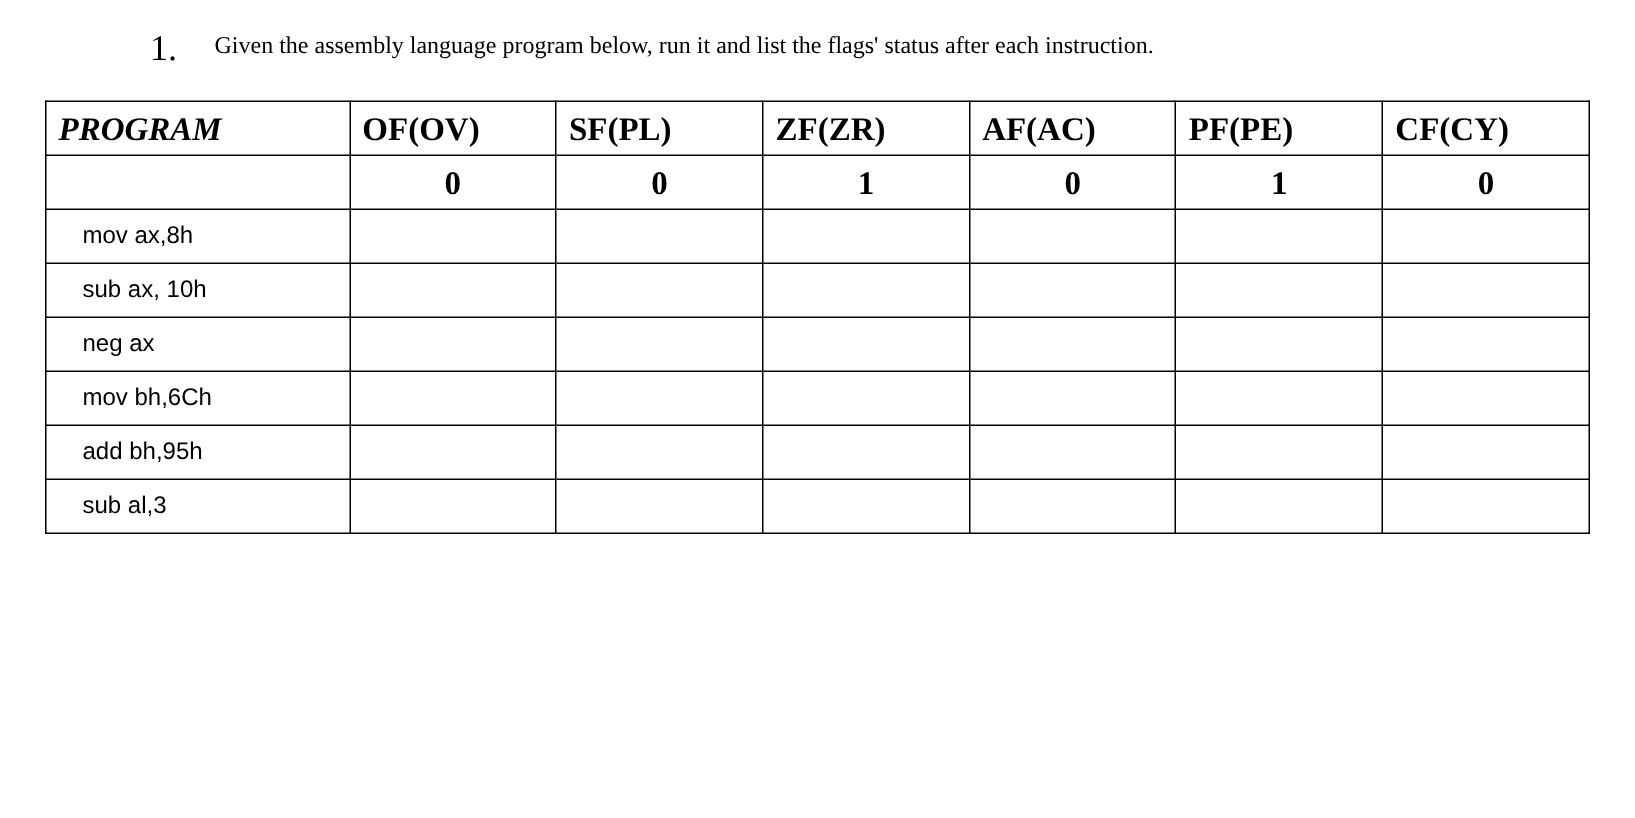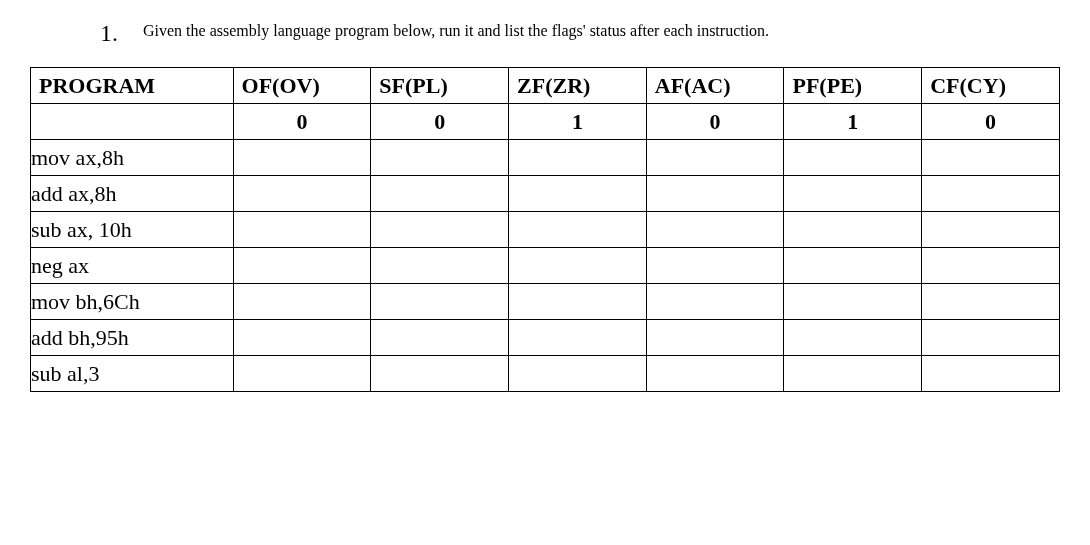--- a/index.html
+++ b/index.html
@@ -41,32 +41,33 @@
       padding: 4px 8px;
       height: 36px;
       vertical-align: middle;
     }
     th {
       font-weight: bold;
       text-align: left;
     }
     th.program-header {
       text-align: left;
+      font-style: italic;
     }
     .col-program {
       width: 200px;
     }
     .col-flag {
       width: 136px;
     }
     td.program-cell {
-      font-family: Liberation Serif, serif;
-      font-size: 22px;
+      font-family: Liberation Sans, sans-serif;
+      font-size: 16px;
       text-align: left;
-      padding-left: 0;
+      padding-left: 24px;
     }
     td.flag-cell {
       text-align: center;
       font-weight: bold;
     }
     .initial-row td.program-cell {
       text-align: center;
     }
   </style>
 </head>
@@ -111,29 +112,20 @@
     <tr>
       <td class="program-cell">mov ax,8h</td>
       <td class="flag-cell"></td>
       <td class="flag-cell"></td>
       <td class="flag-cell"></td>
       <td class="flag-cell"></td>
       <td class="flag-cell"></td>
       <td class="flag-cell"></td>
     </tr>
     <tr>
-      <td class="program-cell">add ax,8h</td>
-      <td class="flag-cell"></td>
-      <td class="flag-cell"></td>
-      <td class="flag-cell"></td>
-      <td class="flag-cell"></td>
-      <td class="flag-cell"></td>
-      <td class="flag-cell"></td>
-    </tr>
-    <tr>
       <td class="program-cell">sub ax, 10h</td>
       <td class="flag-cell"></td>
       <td class="flag-cell"></td>
       <td class="flag-cell"></td>
       <td class="flag-cell"></td>
       <td class="flag-cell"></td>
       <td class="flag-cell"></td>
     </tr>
     <tr>
       <td class="program-cell">neg ax</td>

